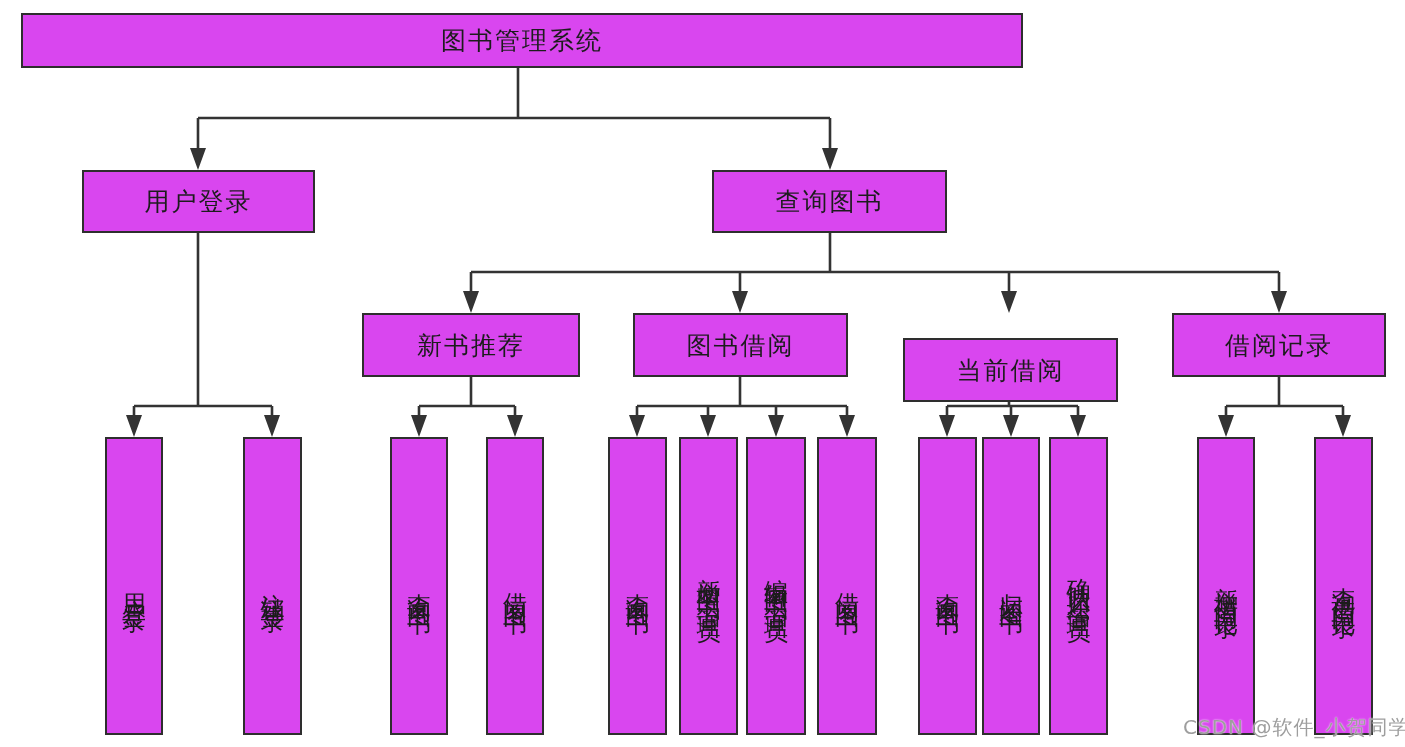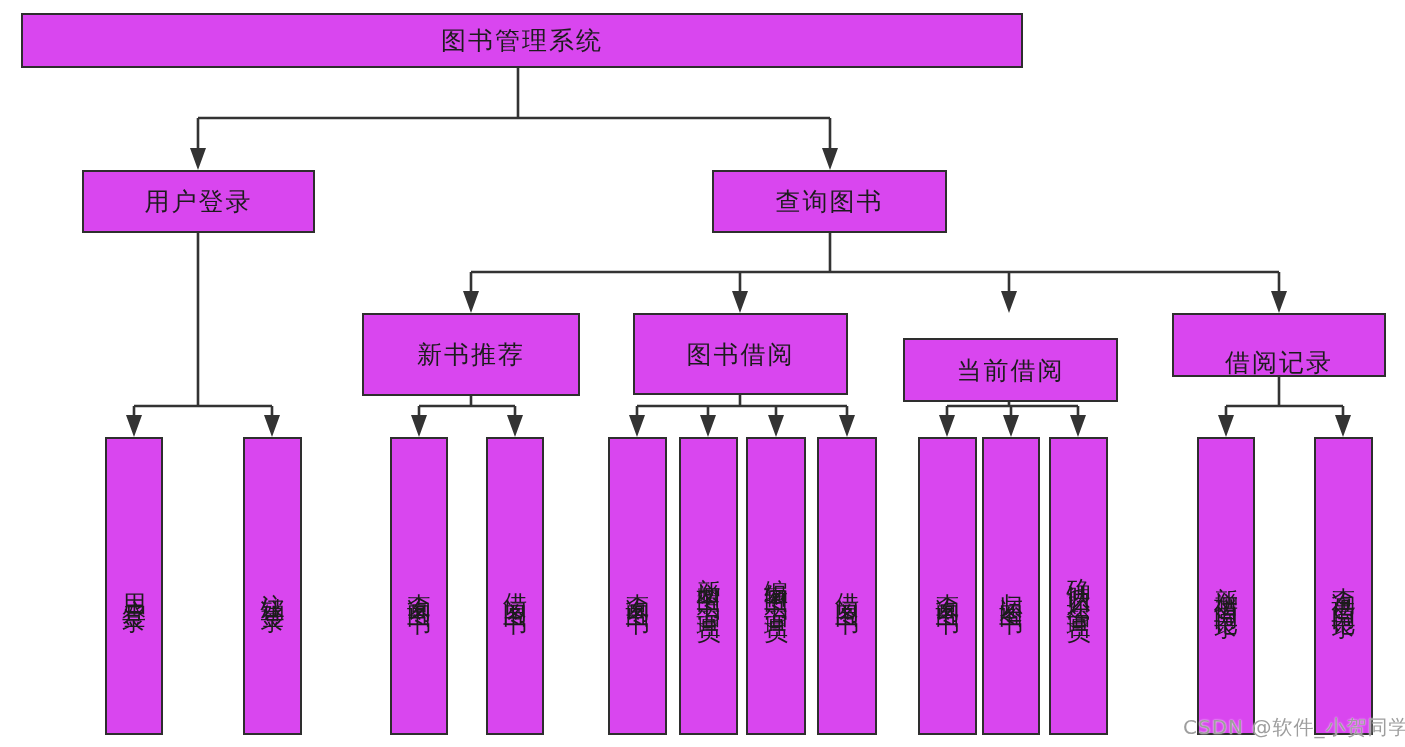--- a/index.html
+++ b/index.html
@@ -100,30 +100,30 @@
     <span class="lbl">图书管理系统</span>
   </div>
 
   <div class="box" style="left:82px; top:170px; width:233px; height:63px;">
     <span class="lbl">用户登录</span>
   </div>
   <div class="box" style="left:712px; top:170px; width:235px; height:63px;">
     <span class="lbl">查询图书</span>
   </div>
 
-  <div class="box" style="left:362px; top:313px; width:218px; height:83px;align-items:center;">
+  <div class="box" style="left:362px; top:313px; width:218px; height:64px;align-items:center;">
     <span class="lbl">新书推荐</span>
   </div>
-  <div class="box" style="left:633px; top:313px; width:215px; height:82px;">
+  <div class="box" style="left:633px; top:313px; width:215px; height:64px;">
     <span class="lbl">图书借阅</span>
   </div>
   <div class="box" style="left:903px; top:313px; width:215px; height:64px;margin-top:25px;">
     <span class="lbl">当前借阅</span>
   </div>
-  <div class="box" style="left:1172px; top:313px; width:214px; height:64px;align-items:flex-end;">
+  <div class="box" style="left:1172px; top:313px; width:214px; height:64px;">
     <span class="lbl">借阅记录</span>
   </div>
 
   <div class="vbox" style="left:105px; top:437px; width:58px; height:298px;">
     <span class="vlbl">用户登录</span>
   </div>
   <div class="vbox" style="left:243px; top:437px; width:59px; height:298px;">
     <span class="vlbl">注销登录</span>
   </div>
 

